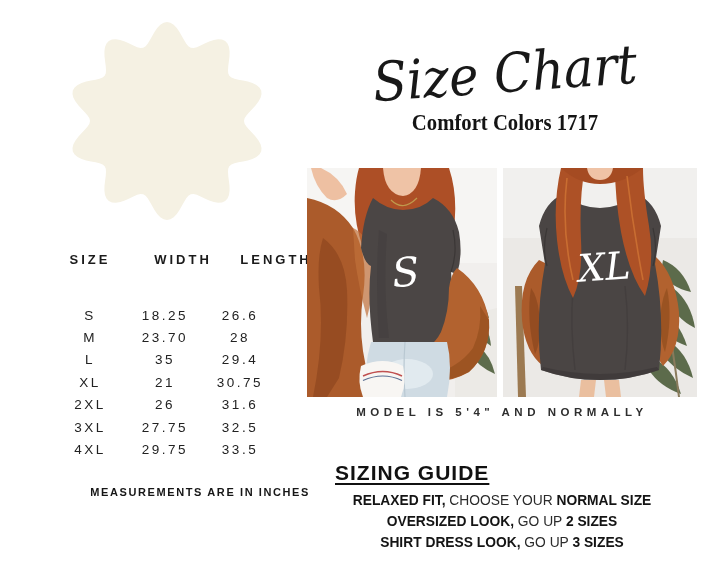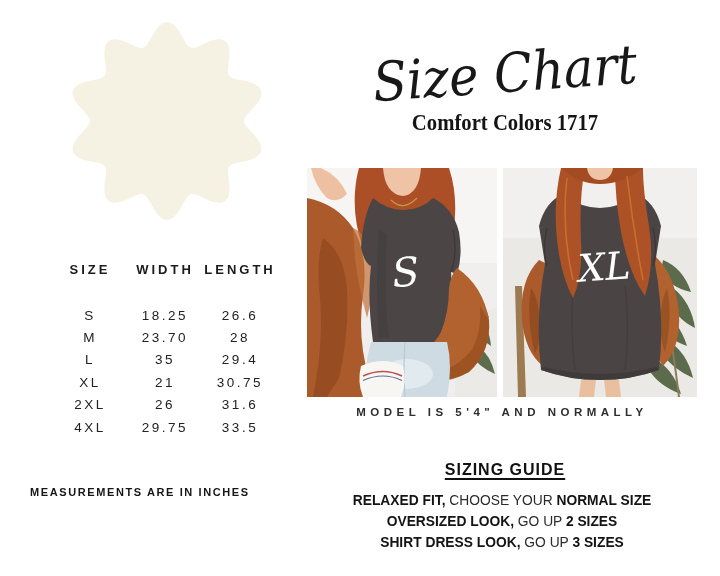--- a/index.html
+++ b/index.html
@@ -4,32 +4,32 @@
 <style>
   * { margin:0; padding:0; box-sizing:border-box; }
   html,body { background:#ffffff; }
   .canvas {
     position:relative; width:720px; height:576px; background:#ffffff;
     overflow:hidden; font-family:"Liberation Sans", sans-serif; color:#1b1b1b;
   }
   
   .scallop-wrap { position:absolute; left:67px; top:21px; width:200px; height:200px; }
   .thead {
-    position:absolute; left:50px; top:262px; width:230px;
+    position:absolute; left:50px; top:252px; width:230px;
     display:grid; grid-template-columns:80px 70px 80px; justify-items:center;
-    font-weight:700; font-size:13px; letter-spacing:3px;
+    font-weight:700; font-size:13px; letter-spacing:3px;gap:18px;
   }
   .trows { position:absolute; left:50px; top:304px; width:230px; }
   .trow {
     display:grid; grid-template-columns:80px 70px 80px; justify-items:center;
     height:22.4px; align-items:center;
     font-size:13.5px; font-weight:400; letter-spacing:2.5px; color:#222;
   }
   .footnote {
-    position:absolute; left:30px; top:486px; width:280px; text-align:left;
+    position:absolute; left:30px; top:486px; width:280px; text-align:right;
     font-size:11px; font-weight:700; letter-spacing:1.6px; color:#161616;
   }
   
   .title-script {
     position:absolute; left:335px; top:30px; width:340px; height:88px;
     font-family:"DejaVu Serif", serif; font-style:italic; font-weight:400;
     font-size:54px; text-align:center; line-height:88px; color:#181818;
     transform:rotate(-4deg) scaleX(0.92); transform-origin:center;
     white-space:nowrap;
   }
@@ -41,22 +41,22 @@
   .photo { position:absolute; top:168px; height:229px; overflow:hidden; }
   .photo svg { display:block; width:100%; height:100%; }
   .photo-left  { left:307px; width:190px; }
   .photo-right { left:503px; width:194px; }
   .caption {
     position:absolute; left:332px; top:404px; width:340px; text-align:center;
     font-size:11.5px; font-weight:700; letter-spacing:4.5px; line-height:17px;
     color:#2e2e2e;
   }
   .guide-heading {
-    position:absolute; left:335px; top:461px; width:340px; text-align:center;
-    font-size:16px; font-weight:700; letter-spacing:1px; color:#111;
+    position:absolute; left:335px; top:461px; width:340px; text-align:left;
+    font-size:21px; font-weight:700; letter-spacing:1px; color:#111;
     text-decoration:underline; text-decoration-thickness:2px; text-underline-offset:3px;
   }
   .guide-lines {
     position:absolute; left:297px; top:489px; width:410px; text-align:center;
     font-size:15px; line-height:21px; color:#141414;
     transform:scaleX(0.92); transform-origin:center; white-space:nowrap;
   }
   .seg-b { font-weight:700; }
   .seg-r { font-weight:400; color:#2b2b2b; }
   .shirt-letter {
@@ -97,20 +97,25 @@
       </div>
       <div class="trow">
         <span class="tcell">XL</span>
         <span class="tcell">21</span>
         <span class="tcell">30.75</span>
       </div>
       <div class="trow">
         <span class="tcell">2XL</span>
         <span class="tcell">26</span>
         <span class="tcell">31.6</span>
+      </div>
+      <div class="trow">
+        <span class="tcell">3XL</span>
+        <span class="tcell">27.75</span>
+        <span class="tcell">32.5</span>
       </div>
       <div class="trow">
         <span class="tcell">4XL</span>
         <span class="tcell">29.75</span>
         <span class="tcell">33.5</span>
       </div>
     </div>
   <div class="footnote">MEASUREMENTS ARE IN INCHES</div>
 
   <div class="title-script">Size Chart</div>

